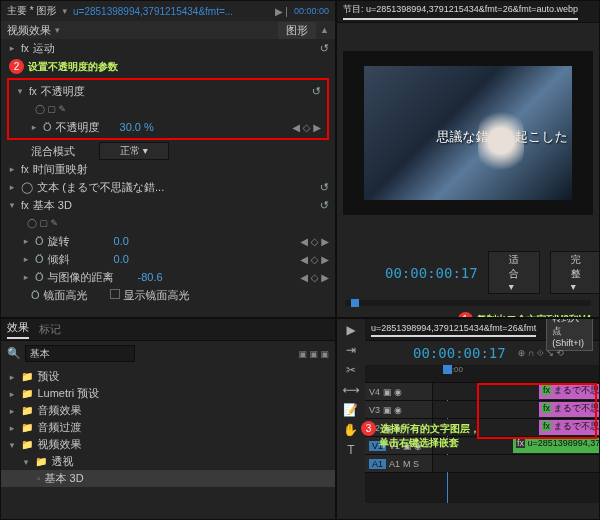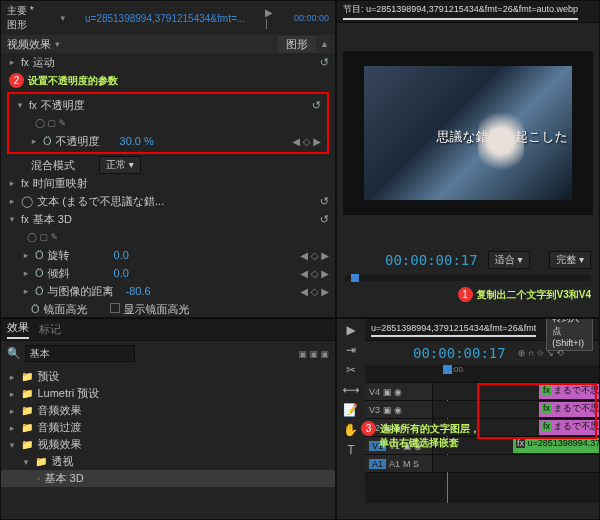--- a/index.html
+++ b/index.html
@@ -2,37 +2,37 @@
 <html><head>
 <meta charset="utf-8">
 <style>
   * { box-sizing: border-box; margin: 0; padding: 0; font-family: "Microsoft YaHei", sans-serif; }
   body { background: #1a1a1a; color: #c8c8c8; font-size: 11px; width: 600px; height: 520px; overflow: hidden; }
   .app { display: grid; grid-template-columns: 336px 264px; grid-template-rows: 318px 202px; width: 600px; height: 520px; }
   .panel { background: #232323; border: 1px solid #0e0e0e; overflow: hidden; position: relative; }
   .tabs { display: flex; background: #1a1a1a; border-bottom: 1px solid #0e0e0e; height: 22px; align-items: center; padding: 0 6px; gap: 10px; }
   .tab { color: #7a7a7a; font-size: 11px; cursor: pointer; }
   .tab.active { color: #d8d8d8; border-bottom: 2px solid #d8d8d8; padding-bottom: 2px; }
-  .source-row { display: flex; align-items: center; padding: 3px 6px; font-size: 10px; gap: 20px; }
+  .source-row { display: flex; align-items: center; padding: 3px 6px; font-size: 10px; gap: 6px; }
   .lnk { color: #3a86d4; }
   .row { display: flex; align-items: center; padding: 2px 6px; height: 18px; gap: 4px; }
   .row .arrow { width: 10px; text-align: center; color: #888; font-size: 9px; }
   .fx { color: #c8c8c8; font-size: 10px;}
   .stop { color:#9aa; font-size:11px; }
   .num { color: #4aa0e0; }
   .redbox { border: 2px solid #e00; }
   .callout { color: #bef264; font-size: 10px; font-weight: 600; }
   .badge { background: #e33; color: #fff; border-radius: 50%; width: 15px; height: 15px; display: inline-flex; align-items: center; justify-content: center; font-size: 10px; margin-right: 4px; }
   .preview { background: #111; height: 164px; margin: 28px 6px 6px 6px; position: relative; display:flex; align-items:center; justify-content:center;}
   .pimg { width: 208px; height: 134px; background: linear-gradient(135deg,#37475a 0%,#1b2838 40%,#5a7a9a 60%,#0e1a25 100%); position: relative; overflow:hidden;}
   .pimg::after{content:"";position:absolute;left:55%;top:30%;width:46px;height:70px;background:radial-gradient(circle,#e8e0d8 30%,transparent 70%);border-radius:40%;}
   .ptxt{position:absolute;right:4px;top:46%;color:#fff;font-size:13px;text-shadow:1px 1px 2px #000;font-family:sans-serif;}
   .tc { display:flex; align-items:center; gap:10px; padding:4px 8px;margin-left:40px; }
   .tc .time { color:#34a0d0; font-size:14px; font-family:monospace;}
-  .dd { background:#2a2a2a; border:1px solid #111; padding:1px 6px; font-size:10px; color:#ccc;}
+  .dd { background:#2a2a2a; border:1px solid #111; padding:1px 20px; font-size:10px; color:#ccc;}
   .tracks { position:relative; background:#1a1a1a; height:120px; }
   .trow { display:flex; height:18px; border-bottom:1px solid #0e0e0e; }
   .trow .th { width:68px; background:#282828; display:flex; align-items:center; padding:0 4px; gap:3px; font-size:9px; color:#aaa; border-right:1px solid #0e0e0e;}
   .trow .tc2 { flex:1; position:relative; background:#202020;}
   .clip { position:absolute; height:15px; top:1px; font-size:9px; color:#111; padding:0 3px; overflow:hidden; white-space:nowrap;}
   .clip.mag { background:#c060c0;}
   .clip.grn { background:#4ab04a;}
   .toolbar-v { width:28px; background:#232323; display:flex; flex-direction:column; align-items:center; padding:4px 0; gap:6px;}
   .toolbar-v span { color:#aaa; font-size:12px; cursor:pointer;}
   .ruler { height:18px; background:#1a1a1a; border-bottom:1px solid #0e0e0e; position:relative; font-size:8px; color:#888;}
@@ -127,21 +127,21 @@
         <span class="arrow">▸</span>
         <span class="stop">Ö</span>
         <span>倾斜</span>
         <span class="num" style="margin-left:40px">0.0</span>
         <span style="margin-left:auto" class="kf">◀ ◇ ▶</span>
       </div>
     <div class="row" style="padding-left:20px">
         <span class="arrow">▸</span>
         <span class="stop">Ö</span>
         <span>与图像的距离</span>
-        <span class="num" style="margin-left:8px">-80.6</span>
+        <span class="num" style="margin-left:20px">-80.6</span>
         <span style="margin-left:auto" class="kf">◀ ◇ ▶</span>
       </div>
     <div class="row" style="padding-left:30px">
         <span class="stop">Ö</span>
         <span>镜面高光</span>
         <span style="margin-left:18px"><span class="chk"></span><span>显示镜面高光</span></span>
       </div>
 
   </div>
 

